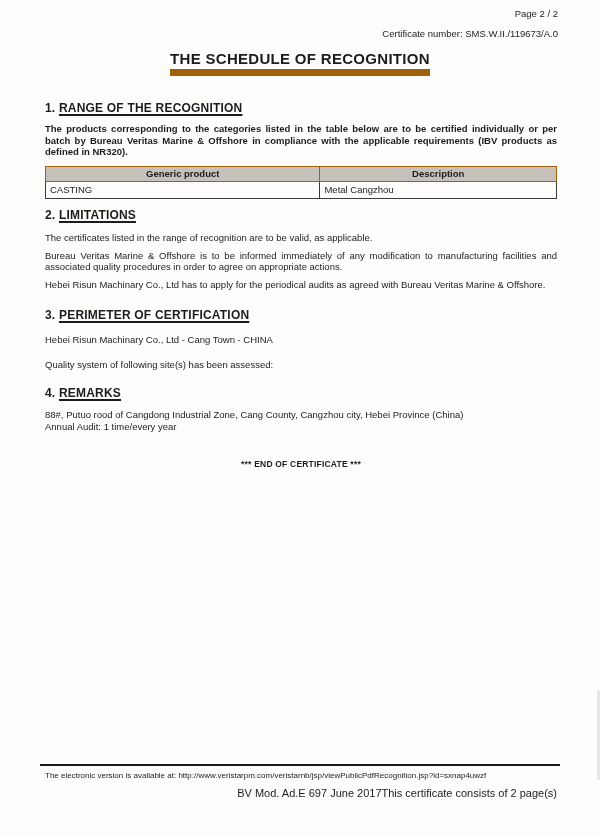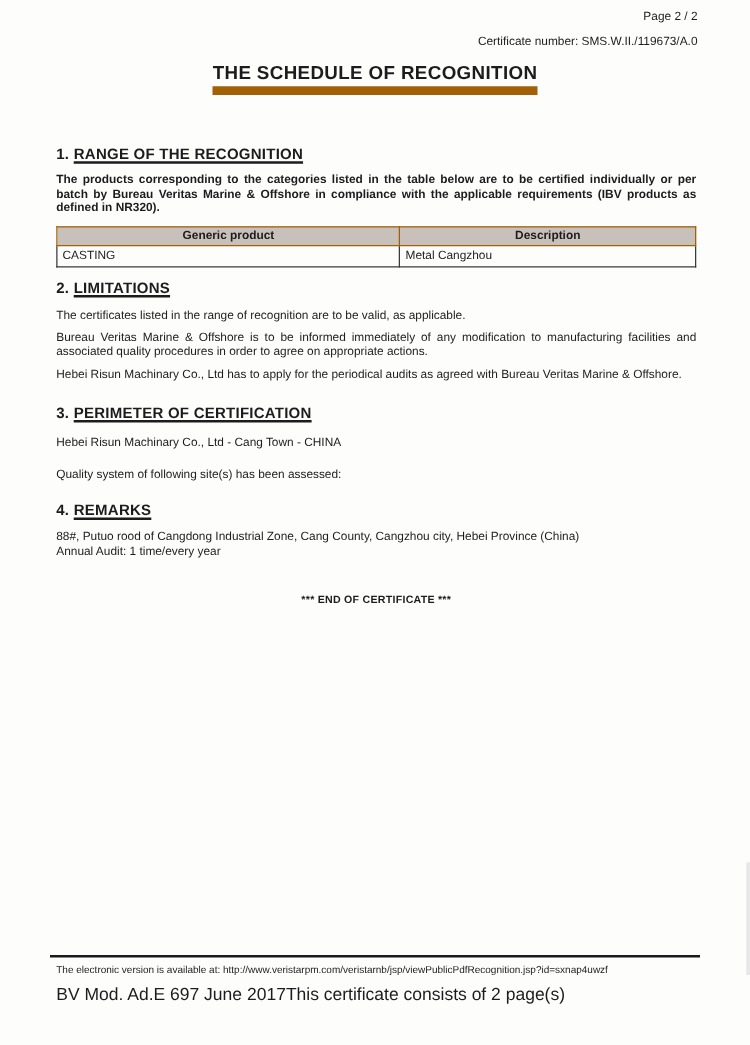--- a/index.html
+++ b/index.html
@@ -39,21 +39,21 @@
     font-weight: bold;
     letter-spacing: 0.3px;
     border-bottom: 7px solid #a16207;
     padding-bottom: 2px;
   }
 
   
   .content {
     position: absolute;
     left: 45px;
-    top: 16px;
+    top: 1px;
     width: 512px;
     height: 592px;
   }
   .section { position: absolute; left: 0; width: 512px; }
   .sec-1 { top: 100px; }
   .sec-2 { top: 207px; }
   .sec-3 { top: 307px; }
   .sec-4 { top: 385px; }
 
   .sec-heading {
@@ -132,23 +132,23 @@
     position: absolute;
     top: 771px;
     left: 45px;
     font-size: 8px;
   }
   .footer-line2 {
     position: absolute;
     top: 787px;
     left: 45px;
     width: 512px;
-    font-size: 14px;
+    font-size: 11px;
     display: flex;
-    justify-content: flex-start;
+    justify-content: flex-end;
   }
 
   
   .scan-edge {
     position: absolute;
     right: 0;
     top: 690px;
     width: 3px;
     height: 90px;
     background: #d8d8d8;

